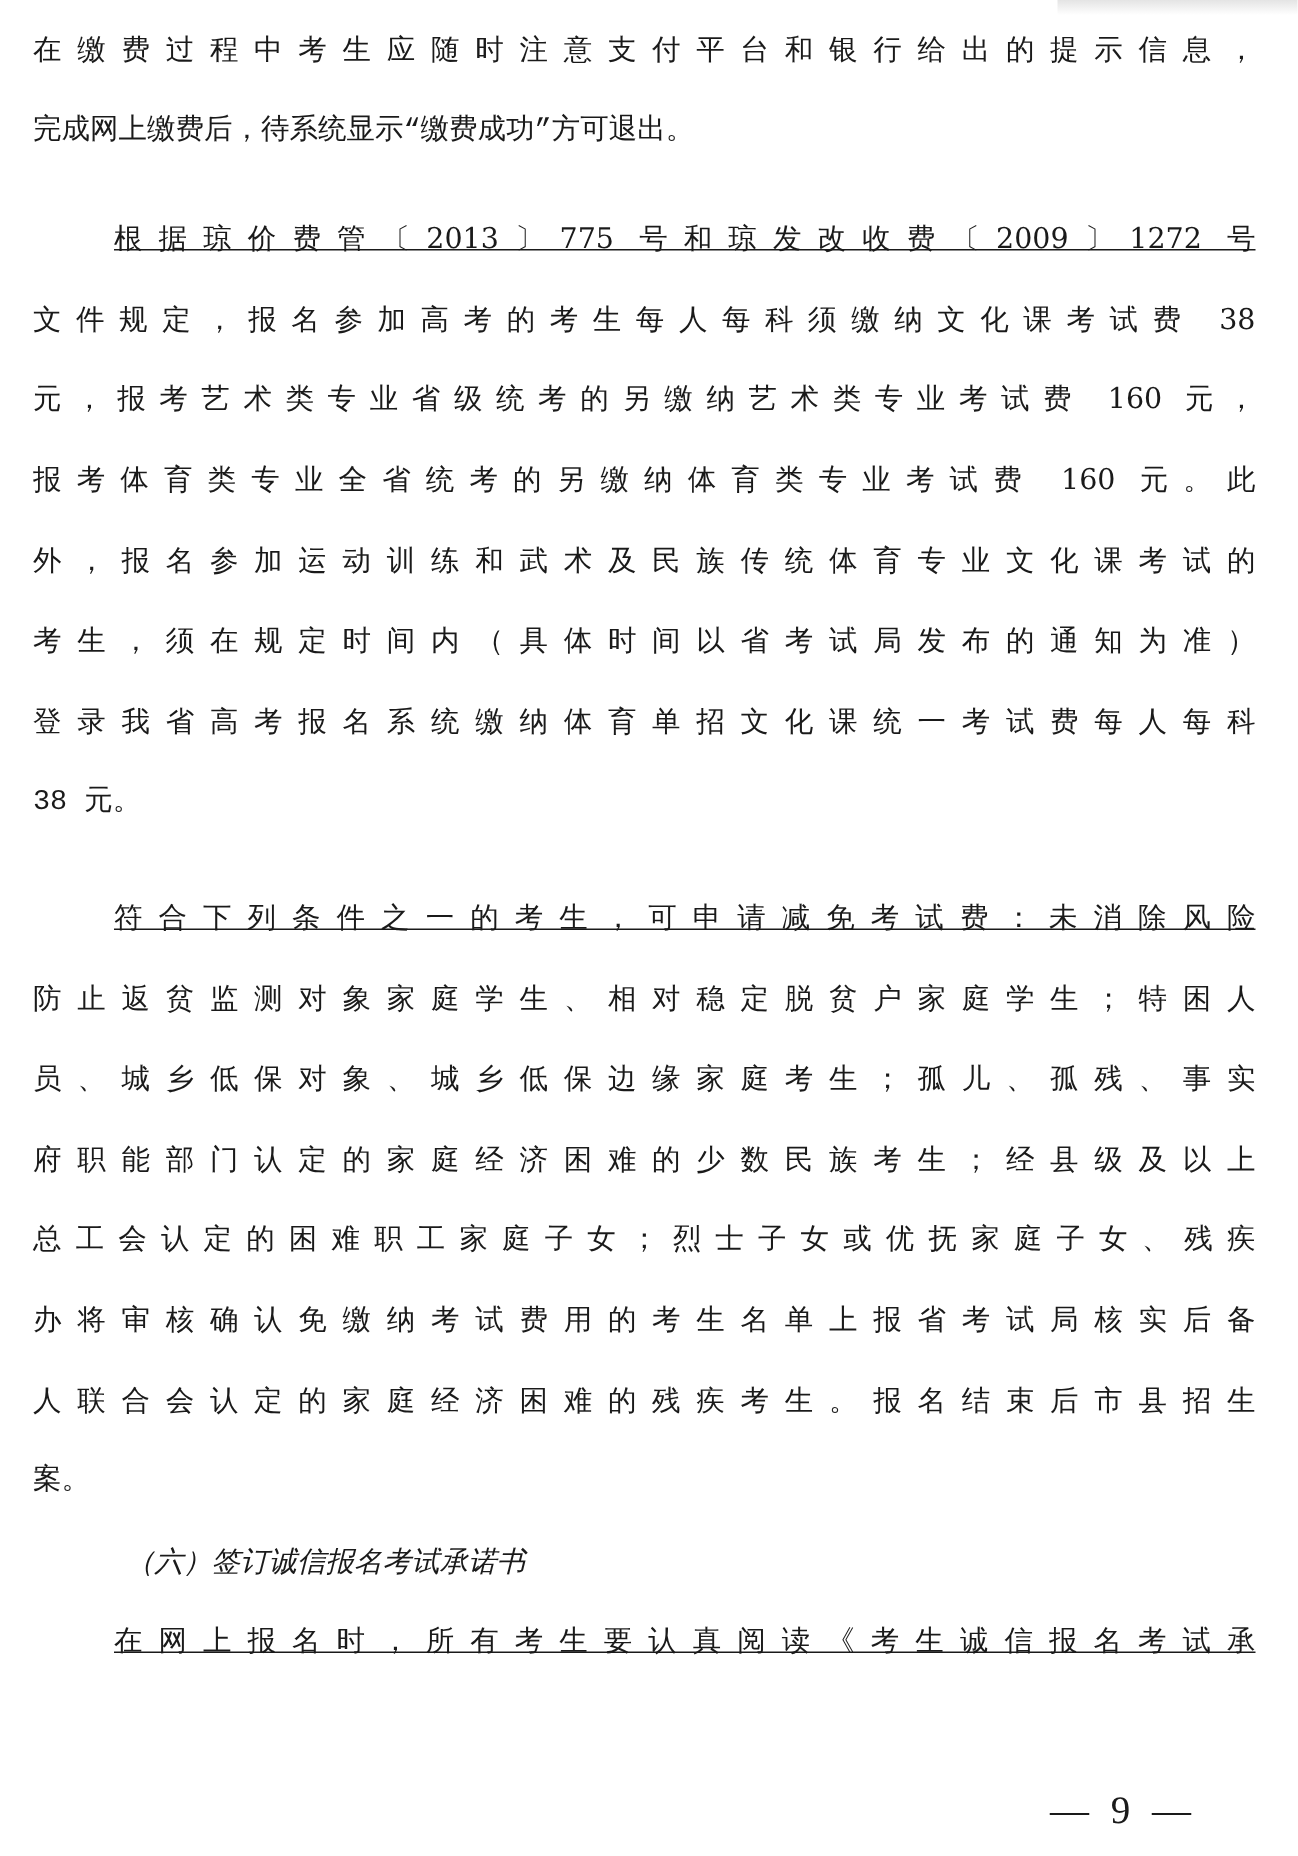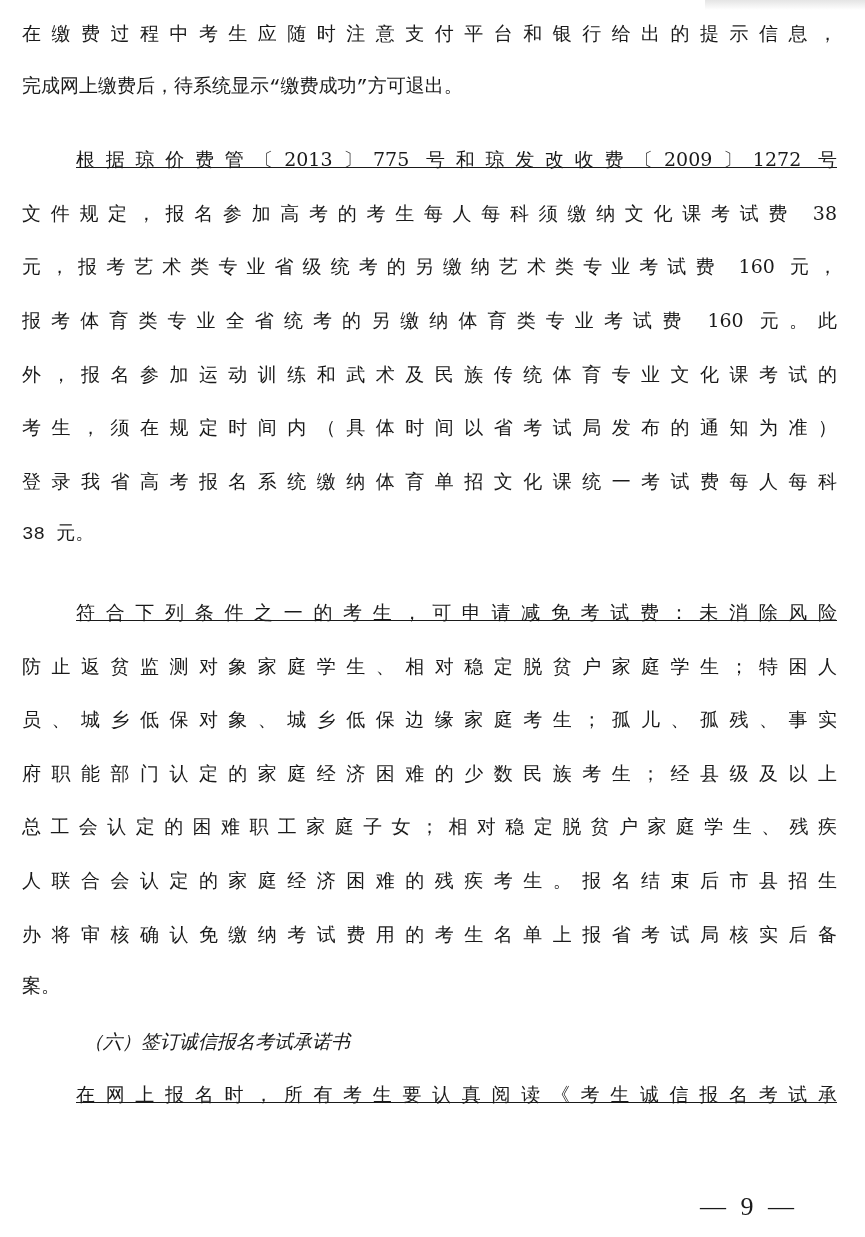--- a/index.html
+++ b/index.html
@@ -89,23 +89,23 @@
     <span class="line last">38 元。</span>
   </div>
 
   <div class="para-gap" style="height:24px"></div>
 
   <div>
     <span class="line indent">符合下列条件之一的考生，可申请减免考试费：未消除风险</span>
     <span class="line">防止返贫监测对象家庭学生、相对稳定脱贫户家庭学生；特困人</span>
     <span class="line">员、城乡低保对象、城乡低保边缘家庭考生；孤儿、孤残、事实</span>
     <span class="line">府职能部门认定的家庭经济困难的少数民族考生；经县级及以上</span>
-    <span class="line">总工会认定的困难职工家庭子女；相对稳定脱贫户家庭学生、残疾</span>
+    <span class="line">总工会认定的困难职工家庭子女；烈士子女或优抚家庭子女、残疾</span>
+    <span class="line">办将审核确认免缴纳考试费用的考生名单上报省考试局核实后备</span>
     <span class="line">人联合会认定的家庭经济困难的残疾考生。报名结束后市县招生</span>
-    <span class="line">办将审核确认免缴纳考试费用的考生名单上报省考试局核实后备</span>
     <span class="line last">案。</span>
   </div>
 
   <span class="line heading">（六）签订诚信报名考试承诺书</span>
 
   <div>
     <span class="line indent">在网上报名时，所有考生要认真阅读《考生诚信报名考试承</span>
   </div>
 </div>
 

